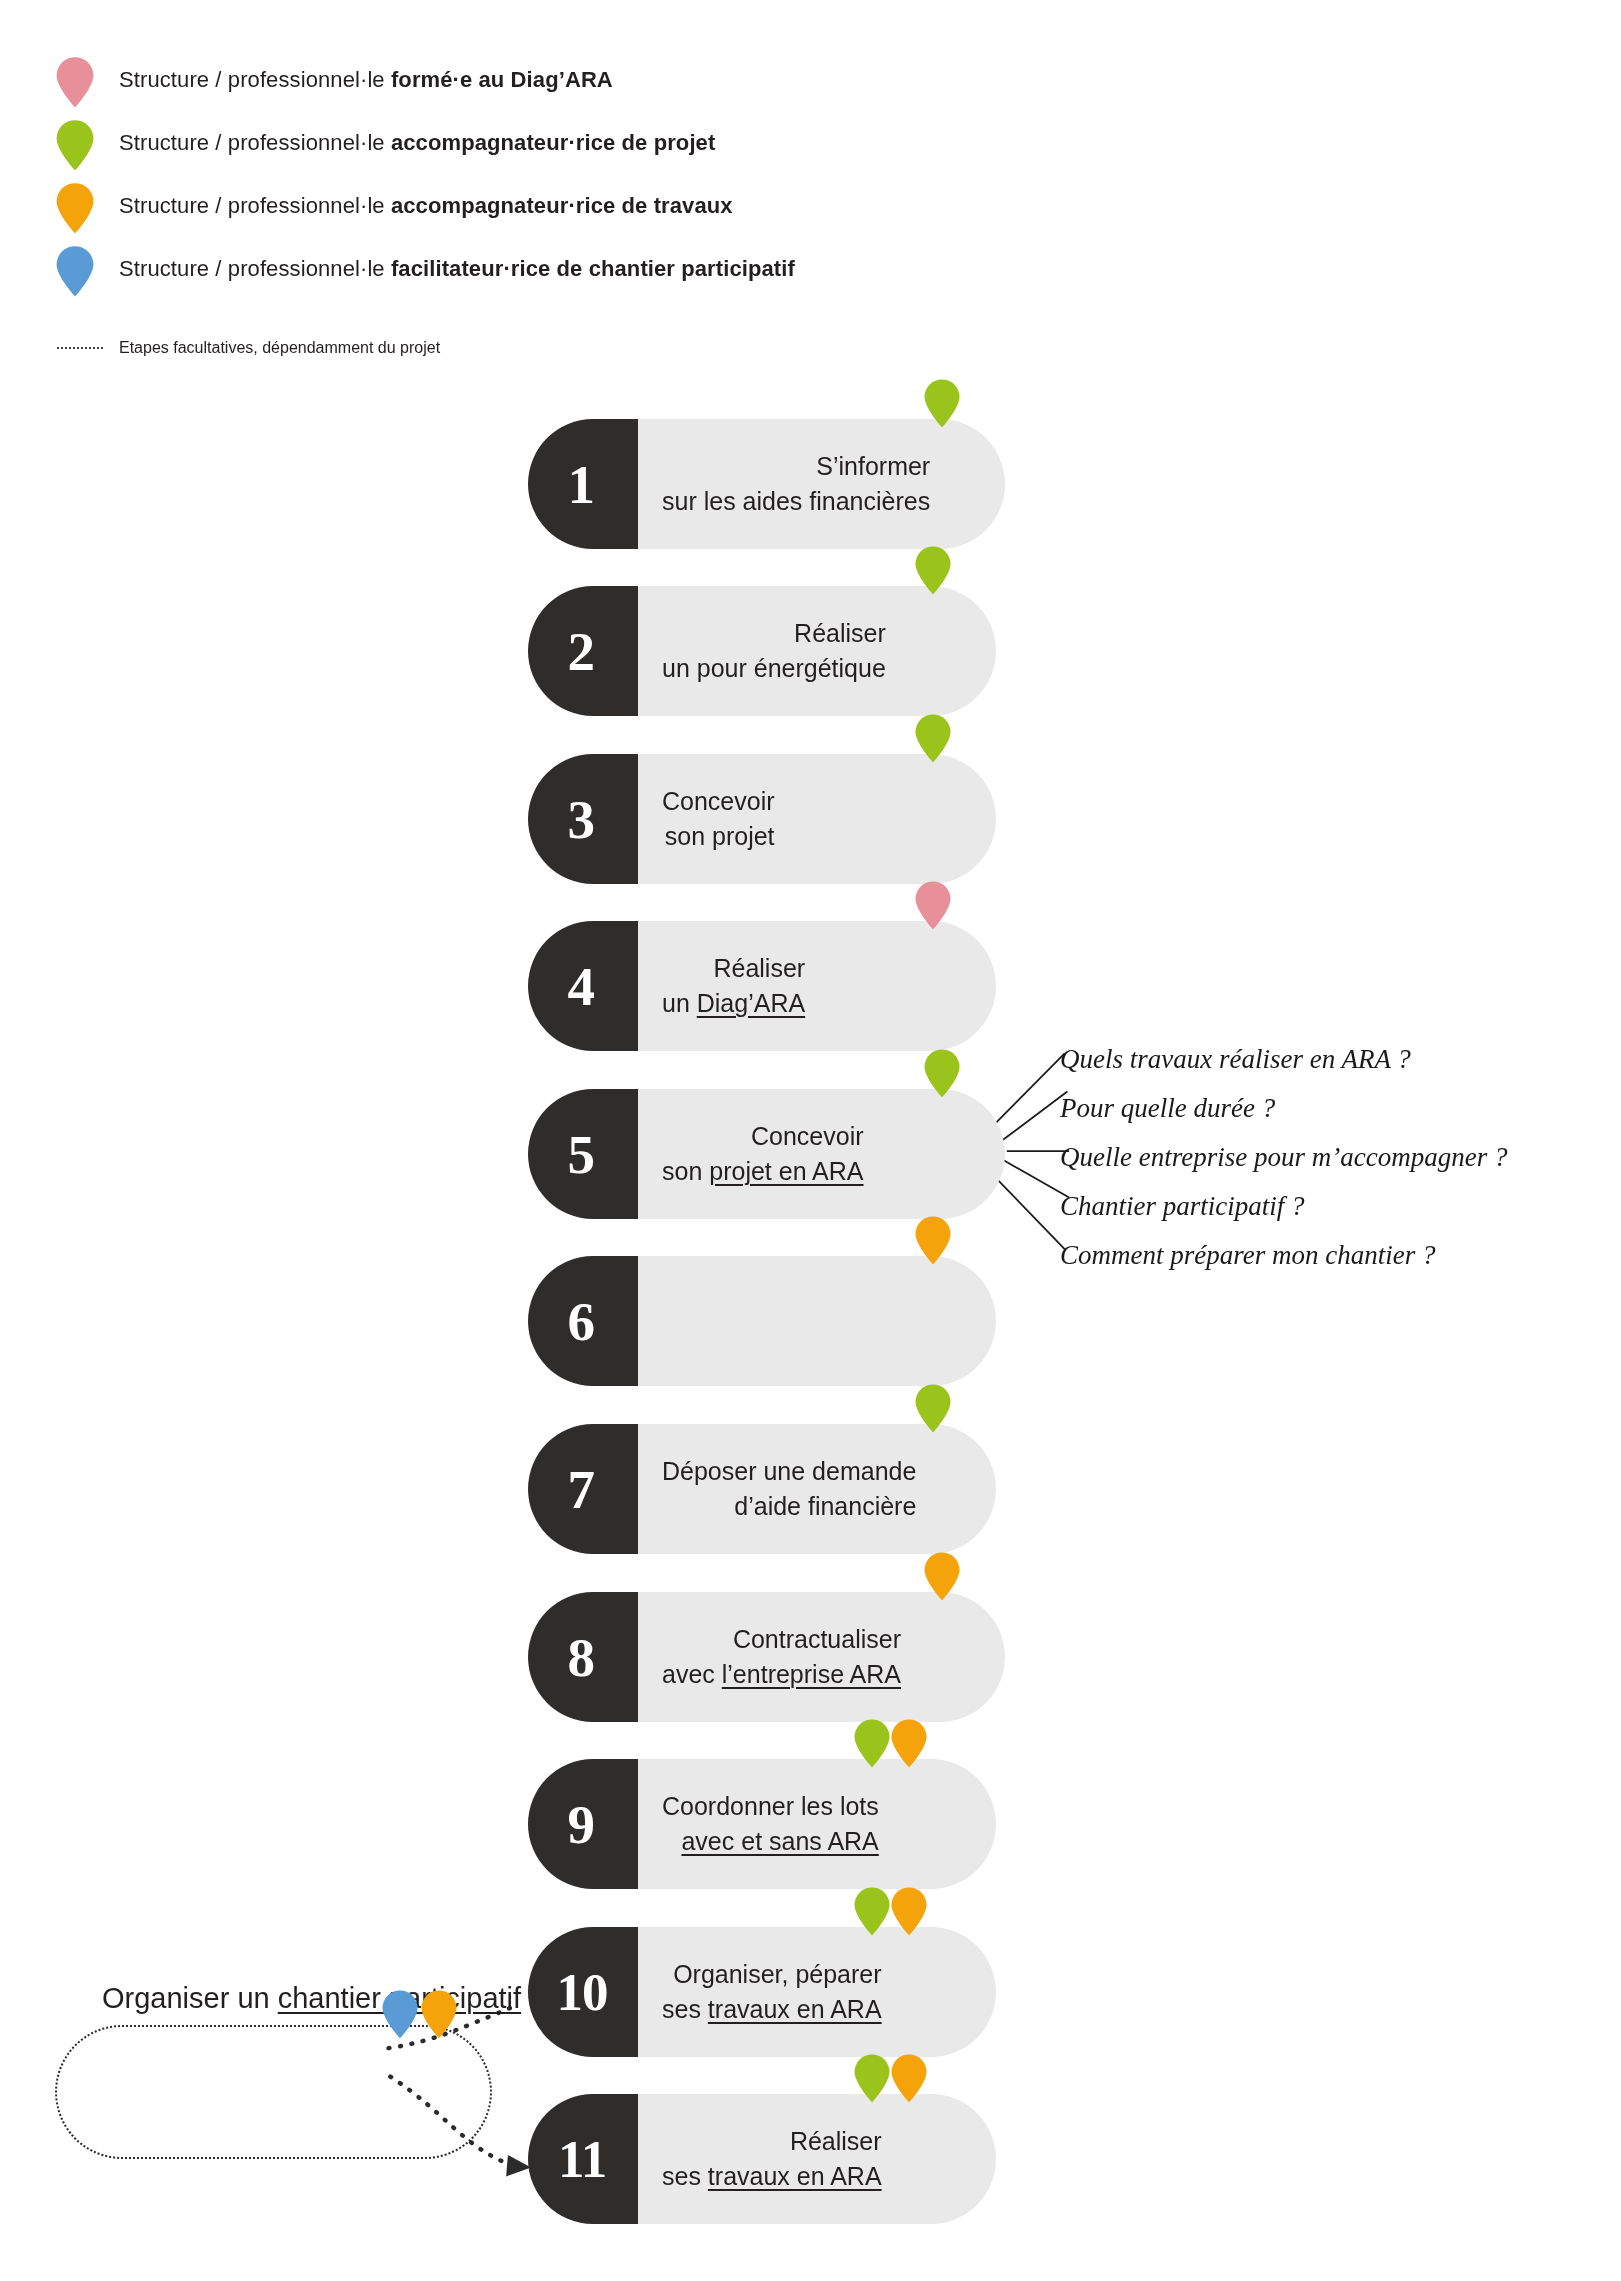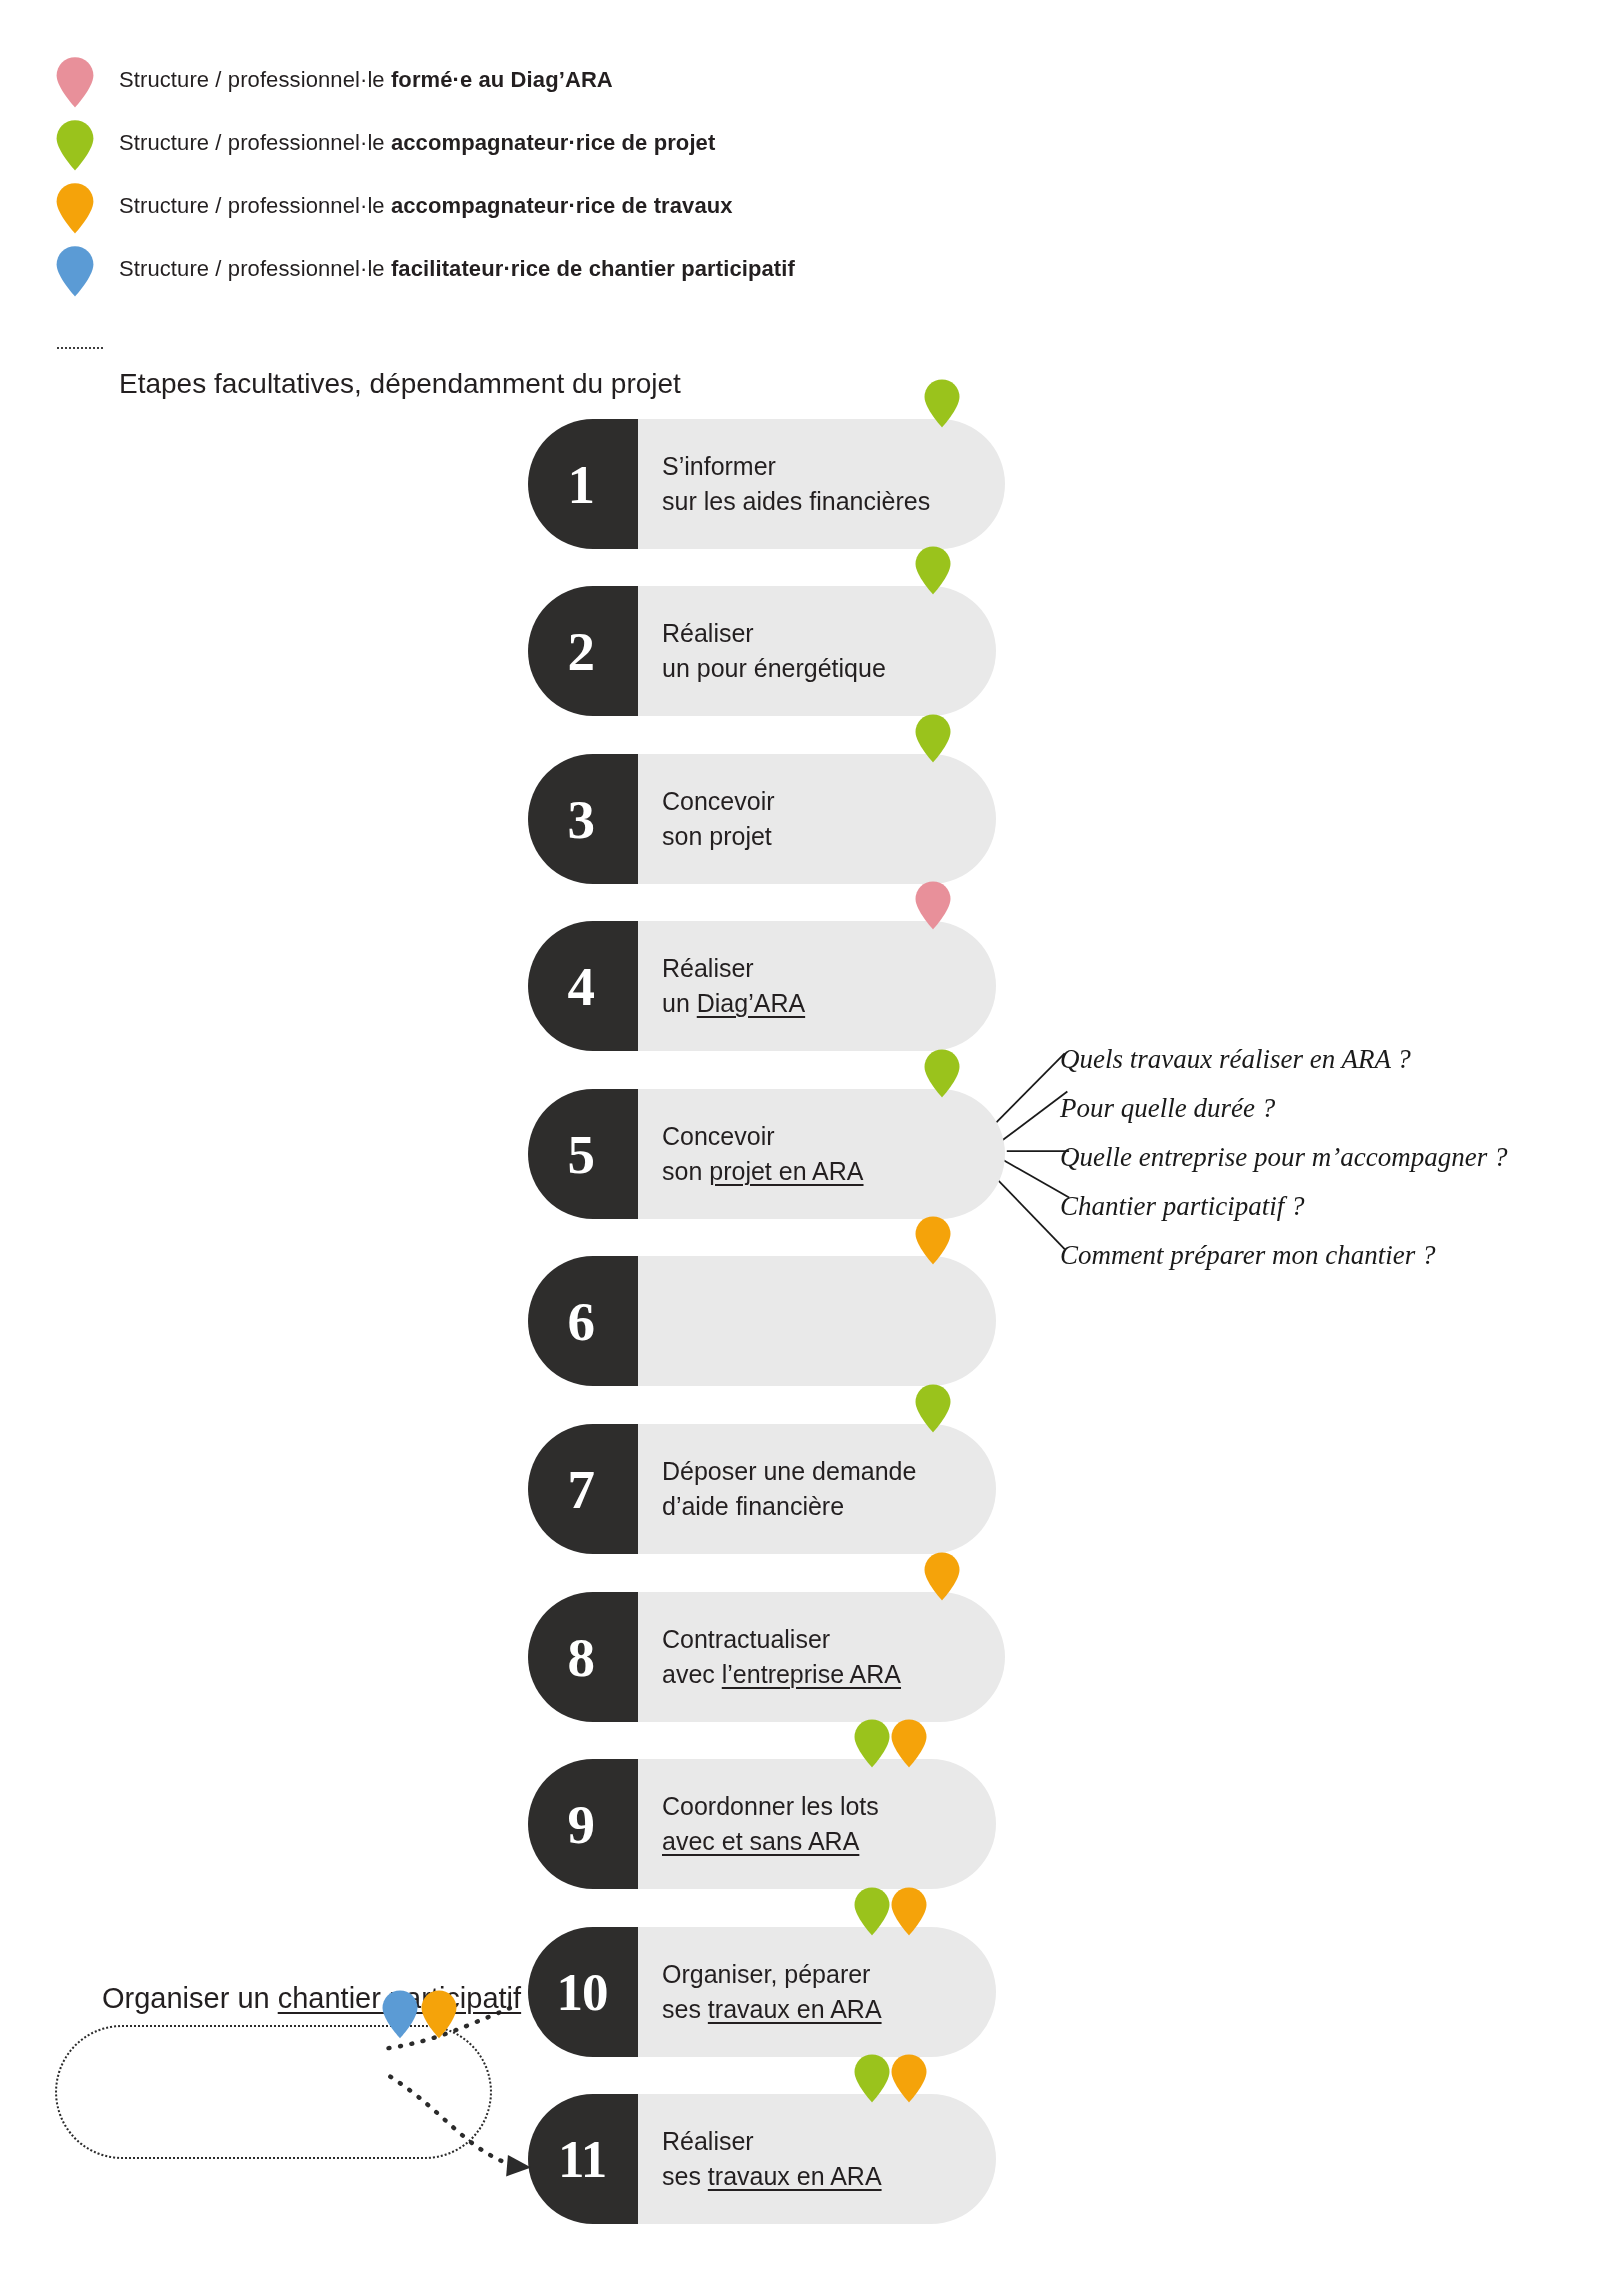--- a/index.html
+++ b/index.html
@@ -1,37 +1,37 @@
 <!DOCTYPE html>
 <html lang="fr" style="font-size:14.3px"><head>
 <meta charset="utf-8">
 <style>
   html,body{margin:0;padding:0;background:#ffffff;}
   body{
     width:1622px;height:2281px;position:relative;overflow:hidden;
     font-family:"Liberation Sans",sans-serif;color:#231f20;
   }
-  .canvas{position:absolute;inset:0;}
+  .canvas{position:absolute;inset:0;text-align:right;}
 
   
   .legend{position:absolute;left:55px;top:52px;width:980px;}
   .legend-row{position:relative;height:63px;}
   .legend-pin{position:absolute;left:0;top:3.6px;width:46px;height:59px;}
   .legend-label{
     position:absolute;left:64px;top:14.3px;
     font-size:22px;line-height:28.5px;letter-spacing:0.1px;color:#231f20;white-space:nowrap;
   }
   .legend-label b{font-weight:bold;}
   .legend-dotted-row{position:relative;height:53px;margin-top:19.6px;}
   .legend-dash{
     position:absolute;left:1.8px;top:23px;width:46px;height:0;
     border-top:2.7px dotted #3c3c3c;
   }
   .legend-dotted-label{
-    position:absolute;left:64px;top:10.7px;font-size:28px;line-height:28.5px;color:#231f20;white-space:nowrap;margin-top:36px;
+    position:absolute;left:64px;top:10.7px;font-size:16px;line-height:28.5px;color:#231f20;white-space:nowrap;
   }
   .pin-svg{display:block;}
 
   
   .steps{position:absolute;left:0;top:0;}
   .card{position:absolute;height:130px;}
   .card-badge{
     position:absolute;left:0;top:0;width:110px;height:130px;
     background:#2e2d2c;
     border-radius:65px 0 0 65px;

